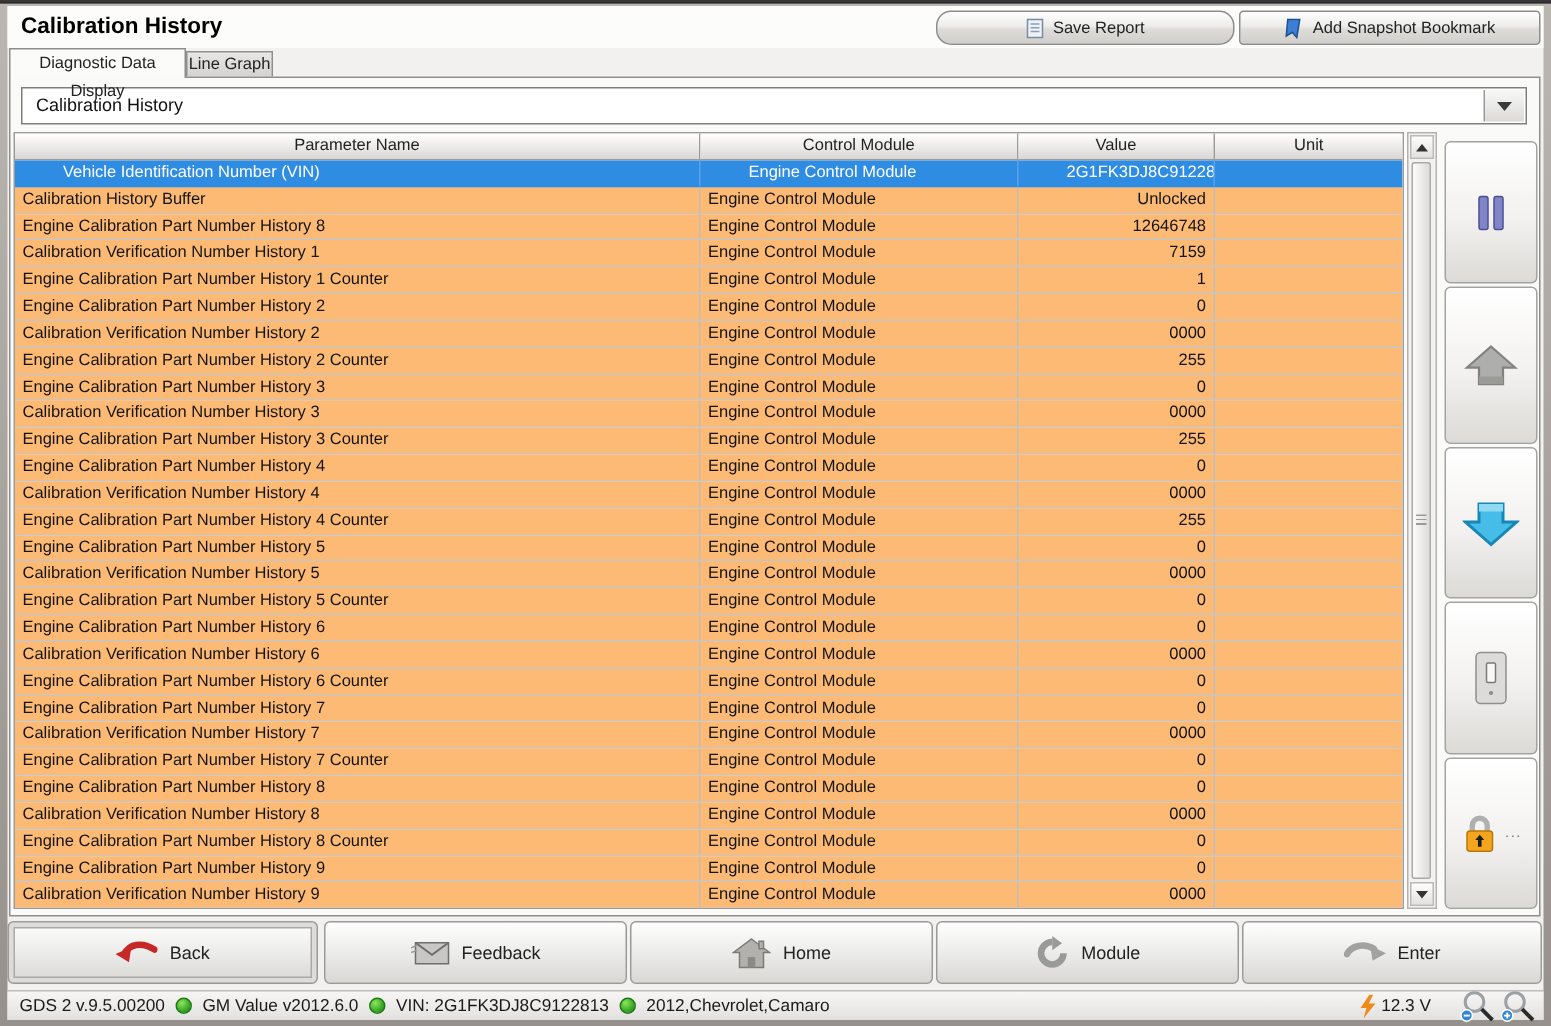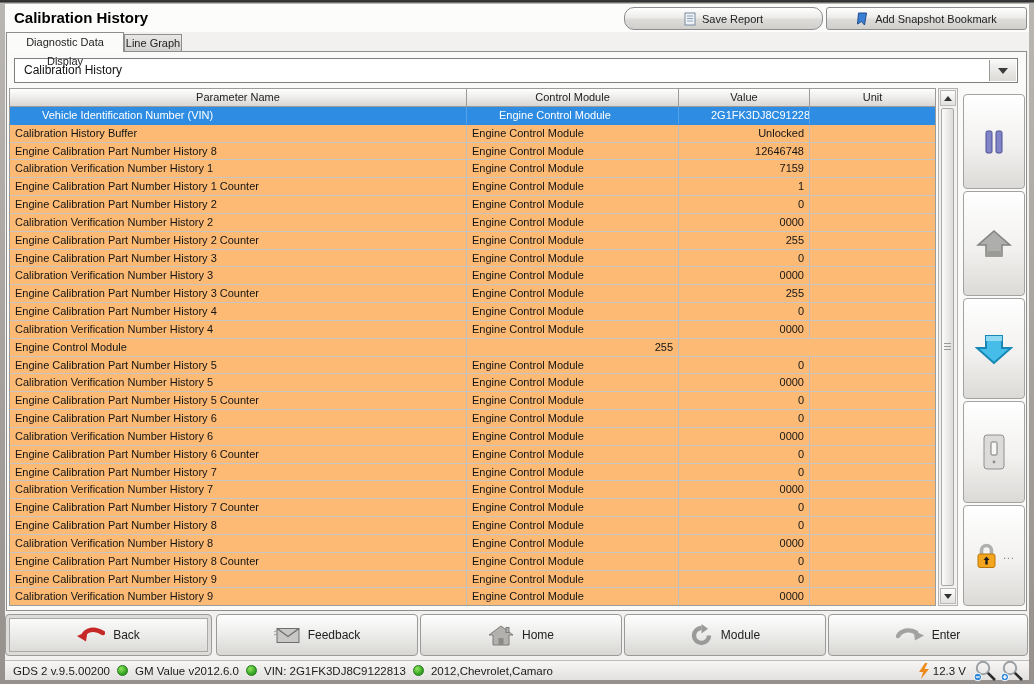--- a/index.html
+++ b/index.html
@@ -96,21 +96,21 @@
   #fb-enter   { left:823px; width:200px; }
 
   
   .statusbar { position:absolute; left:0; top:656px; width:100%; height:20px; box-sizing:border-box;
     background:linear-gradient(#f7f6f5,#e2e1df); border-top:1px solid #bdbcba;
     display:flex; align-items:center; padding-left:8px; font-size:11.5px; color:#1a1a1a; }
   .sdot { width:9px; height:9px; border-radius:50%;
     background:radial-gradient(circle at 35% 30%, #8ee65a, #2f9e22 70%);
     border:1px solid #1e7a16; margin:0 7px; flex:0 0 auto; }
   .status-right { position:absolute; right:5px; top:-2px; height:24px; display:flex; align-items:center; gap:3px; }
-  .voltage { font-size:11.5px; color:#1a1a1a; margin-right:4px; }
+  .voltage { font-size:11.5px; color:#1a1a1a; margin-right:16px; }
   .icon { display:inline-flex; align-items:center; justify-content:center; }
 </style>
 </head>
 <body>
 
 <div class="window">
   <div class="content">
 
     <div class="titlebar">
       <div class="title">Calibration History</div>
@@ -227,20 +227,21 @@
               <div class="tcell value">0</div>
               <div class="tcell unit"></div>
             </div>
             <div class="trow">
               <div class="tcell param">Calibration Verification Number History 4</div>
               <div class="tcell module">Engine Control Module</div>
               <div class="tcell value">0000</div>
               <div class="tcell unit"></div>
             </div>
             <div class="trow">
+              <div class="tcell param">Engine Calibration Part Number History 4 Counter</div>
               <div class="tcell module">Engine Control Module</div>
               <div class="tcell value">255</div>
               <div class="tcell unit"></div>
             </div>
             <div class="trow">
               <div class="tcell param">Engine Calibration Part Number History 5</div>
               <div class="tcell module">Engine Control Module</div>
               <div class="tcell value">0</div>
               <div class="tcell unit"></div>
             </div>

